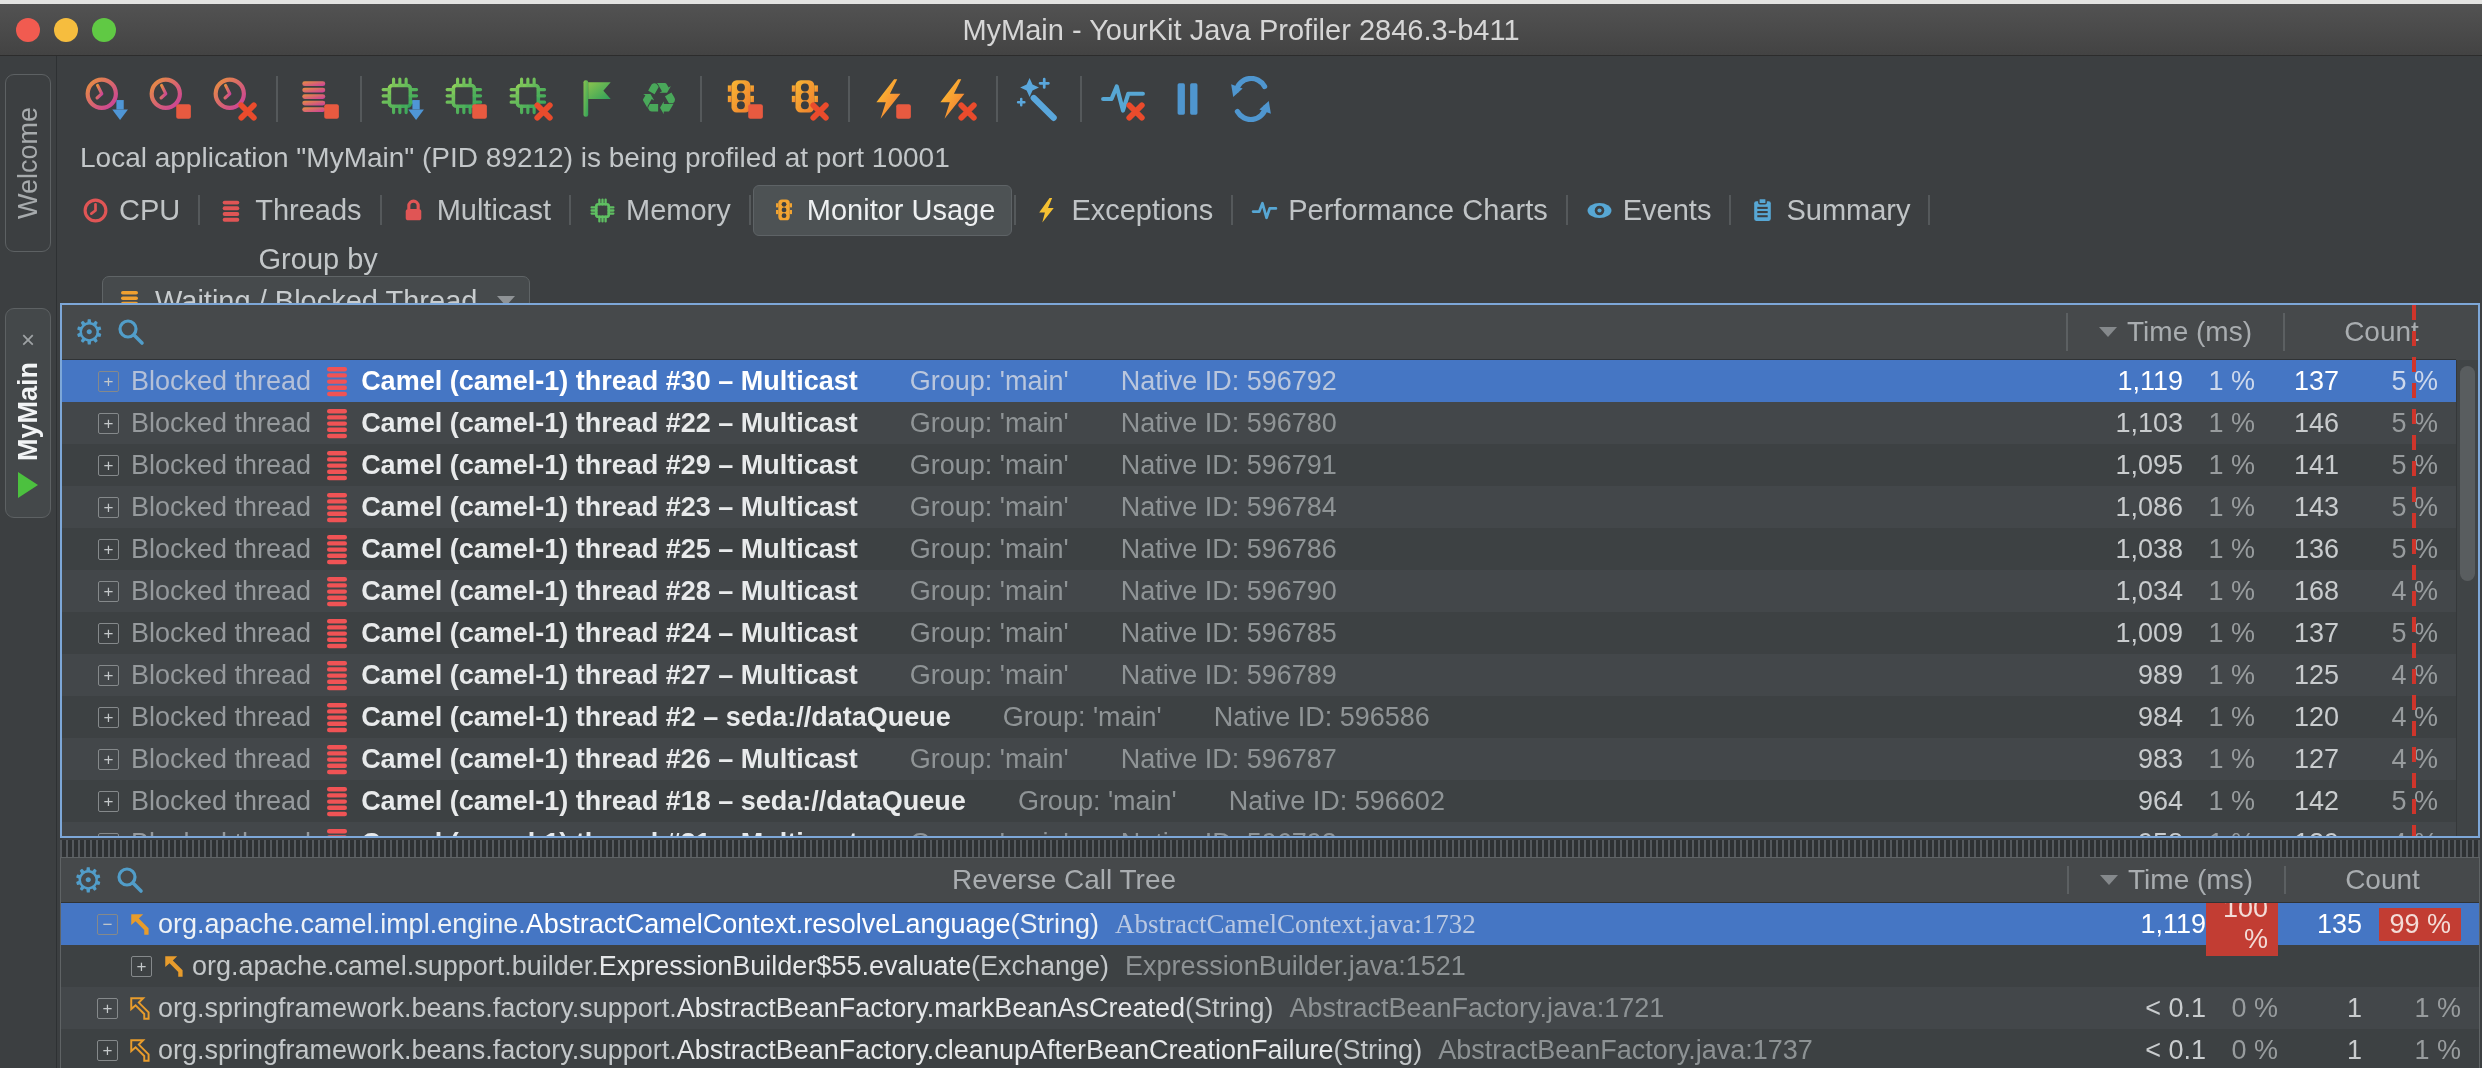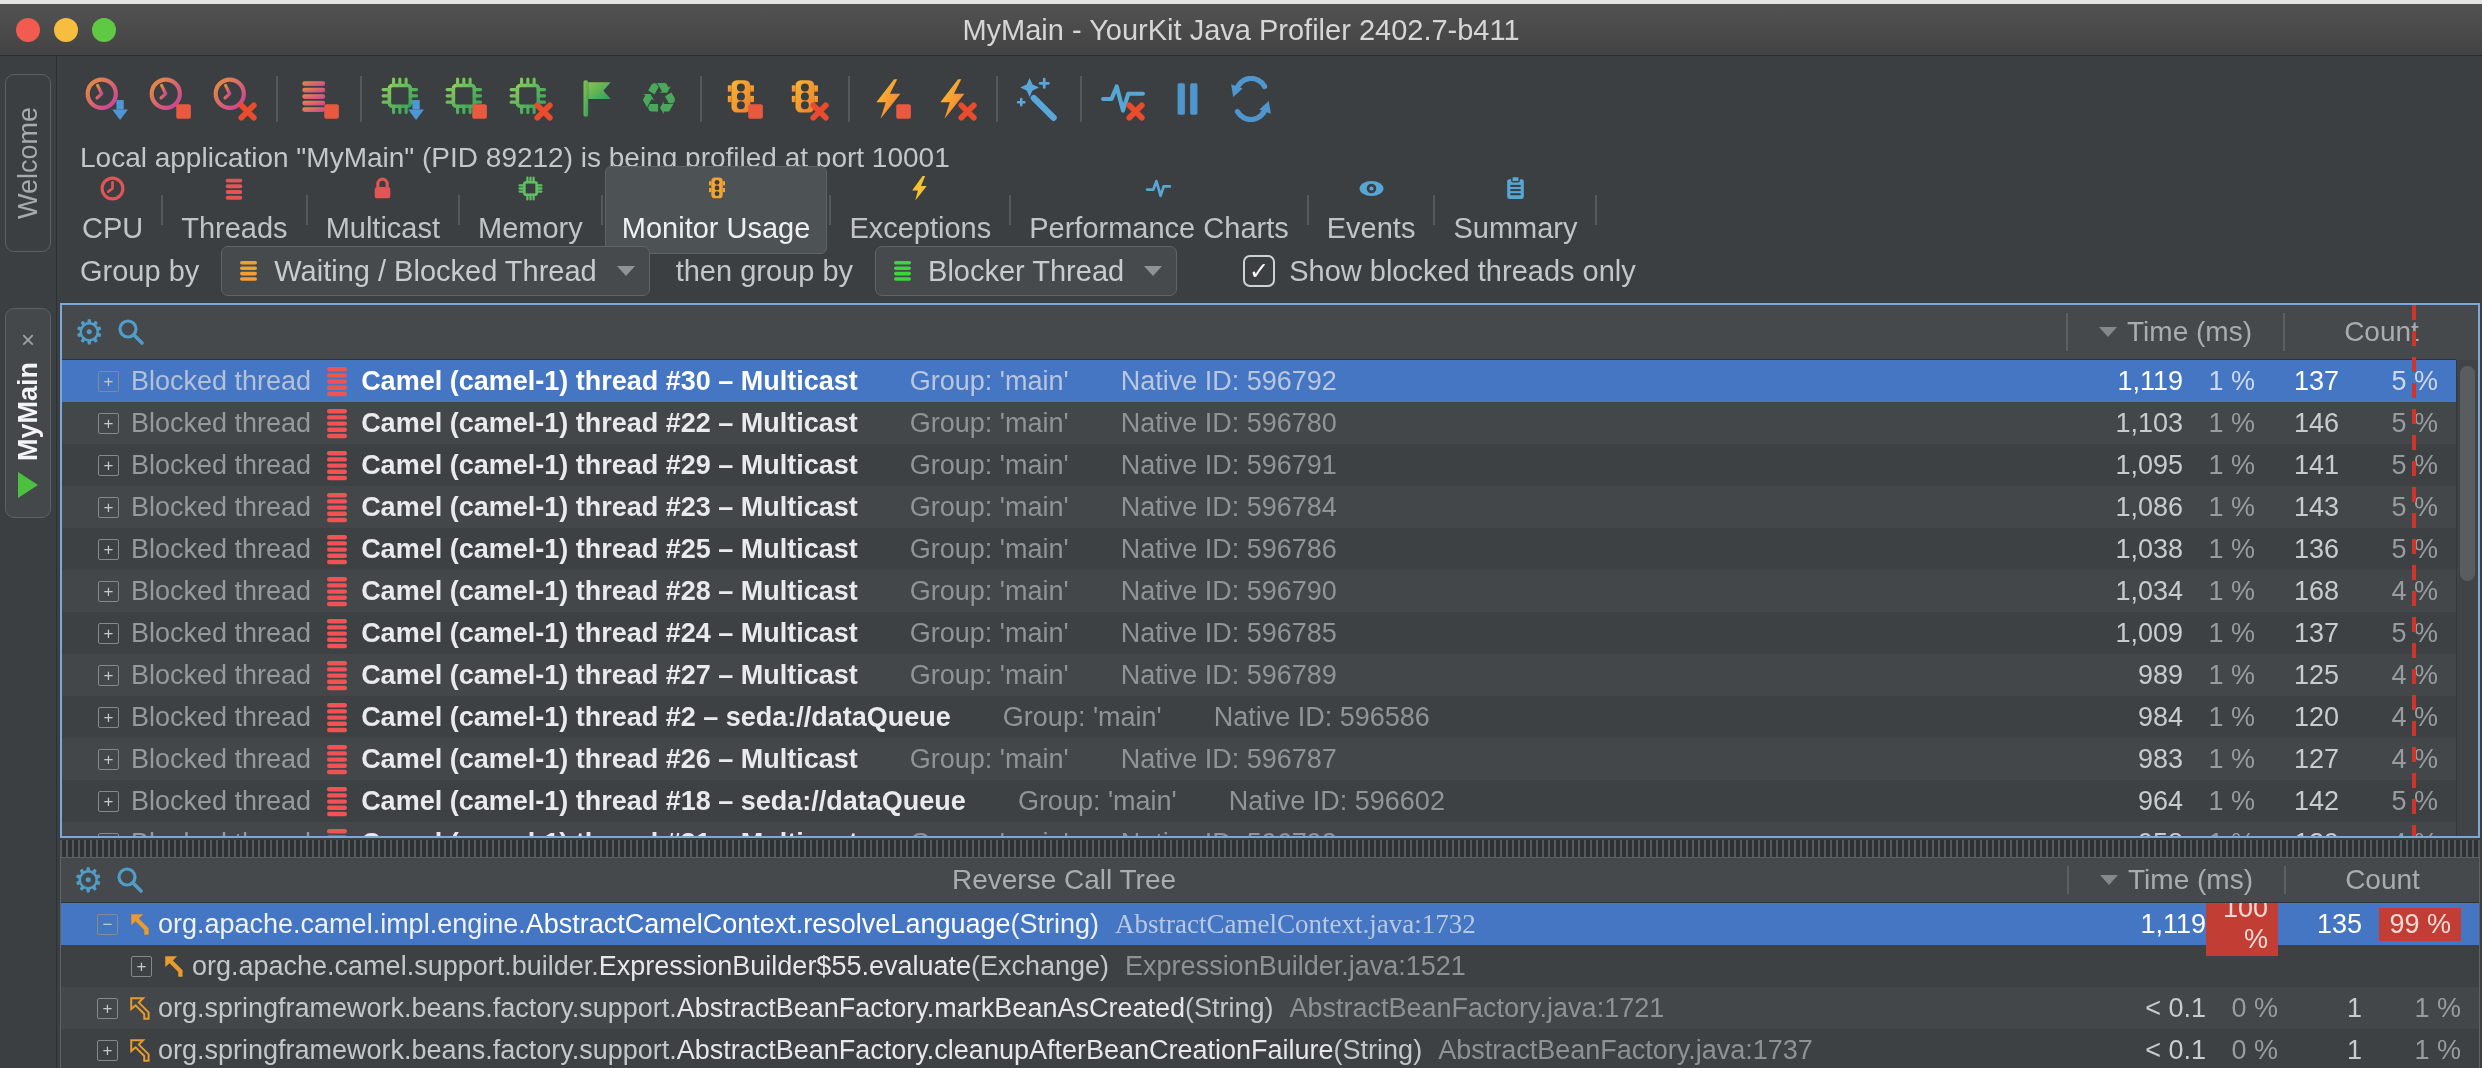--- a/index.html
+++ b/index.html
@@ -30,26 +30,26 @@
   .toolbar { position:absolute; left:80px; top:60px; height:78px; display:flex; align-items:center; }
   .tb-group { display:flex; align-items:center; gap:10px; }
   .tb-btn { width:54px; height:54px; display:flex; align-items:center; justify-content:center; }
   .tb-sep { width:2px; height:46px; background:#55595b; margin:0 14px; }
   .gc-glyph { font-size:44px; color:#49a85a; line-height:44px; font-family:"DejaVu Sans",sans-serif; }
   
   .status { position:absolute; left:80px; top:142px; color:#c3c7c9; font-size:28px; }
   
   .tabstrip { position:absolute; left:66px; top:182px; height:56px; display:flex; align-items:center; }
   .ptab { display:flex; align-items:center; gap:10px; padding:8px 16px; color:#c0c4c6; font-size:29px;
-    border-radius:6px;flex-direction:column; }
+    border-radius:6px; }
   .ptab.selected { background:#4d5254; border:1px solid #5e6366; color:#eef0f1; }
   .ptab-sep { width:2px; height:30px; background:#55595b; margin:0 2px; }
   
   .filterbar { position:absolute; left:80px; top:243px; height:56px; display:flex; align-items:center;
-    color:#c3c7c9; font-size:29px; }
+    color:#c3c7c9; font-size:29px;flex-direction:column; }
   .dropdown { display:flex; align-items:center; gap:12px; background:#464a4c; border:1px solid #5f6466;
     border-radius:7px; height:50px; padding:8px 14px; margin:0 26px 0 22px; color:#c8ccce; }
   .caret { width:0; height:0; border-left:9px solid transparent; border-right:9px solid transparent;
     border-top:10px solid #8f9396; margin-left:8px; }
   .checkbox { width:32px; height:32px; border:2.5px solid #ced2d4; border-radius:7px; margin:0 14px 0 40px;
     display:flex; align-items:center; justify-content:center; color:#fff; font-size:24px; font-weight:bold; }
   
   .panel { position:absolute; left:60px; width:2420px; background:#3d4143; }
   .top-panel { top:303px; height:535px; border:2px solid #7da7d8; }
   .bottom-panel { top:857px; height:211px; border:1px solid #5f6365; border-bottom:none; }
@@ -110,21 +110,21 @@
 <body>
 
 <div class="top-strip"></div>
 
 <div class="titlebar">
   <div class="lights">
     <div class="light red"></div>
     <div class="light yellow"></div>
     <div class="light green"></div>
   </div>
-  <div class="wintitle">MyMain - YourKit Java Profiler 2402.7-b411</div>
+  <div class="wintitle">MyMain - YourKit Java Profiler 2846.3-b411</div>
 </div>
 
 <div class="sidebar">
   <div class="side-tab tab-welcome">
     <span class="vtext">Welcome</span>
   </div>
   <div class="side-tab tab-mymain">
     <span class="closex">×</span>
     <span class="vtext">MyMain</span>
     <span class="play-tri"></span>

